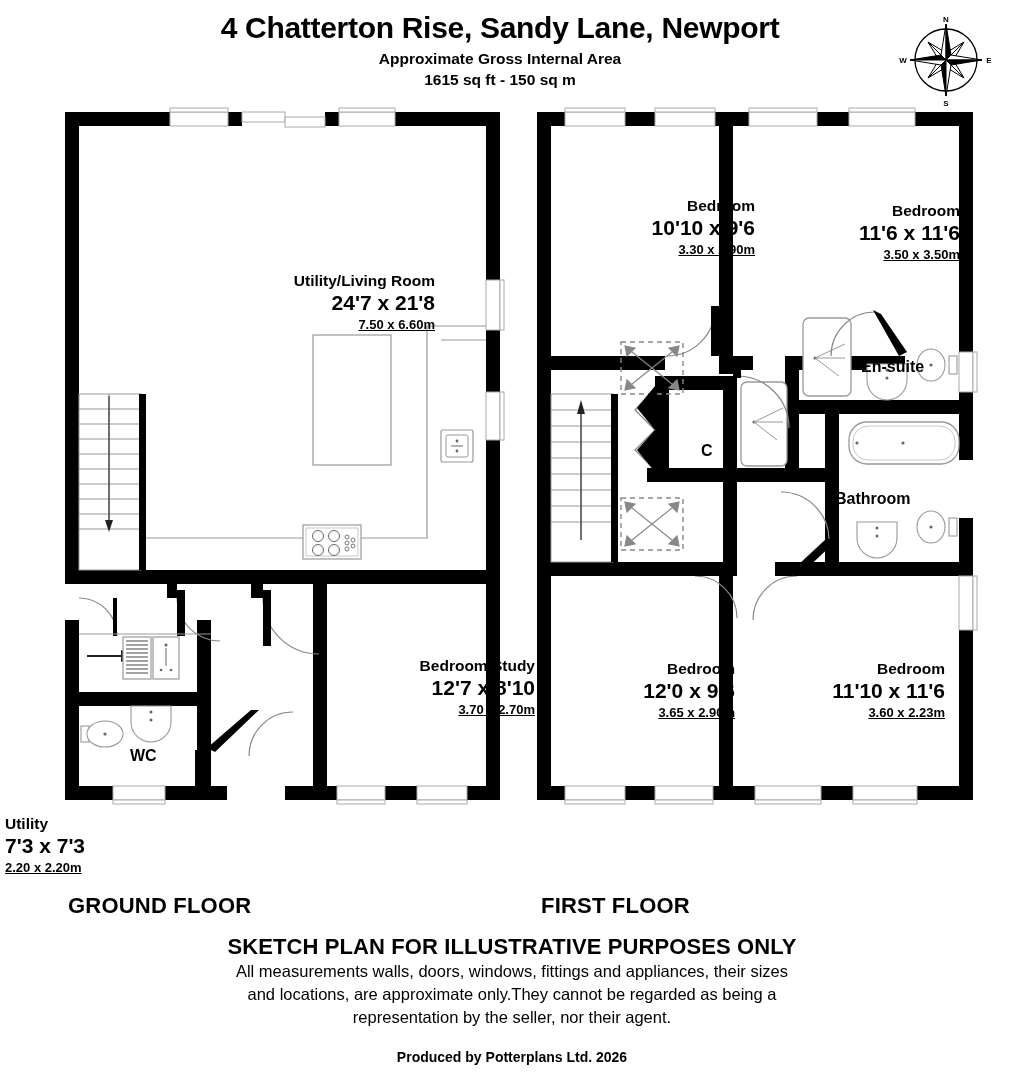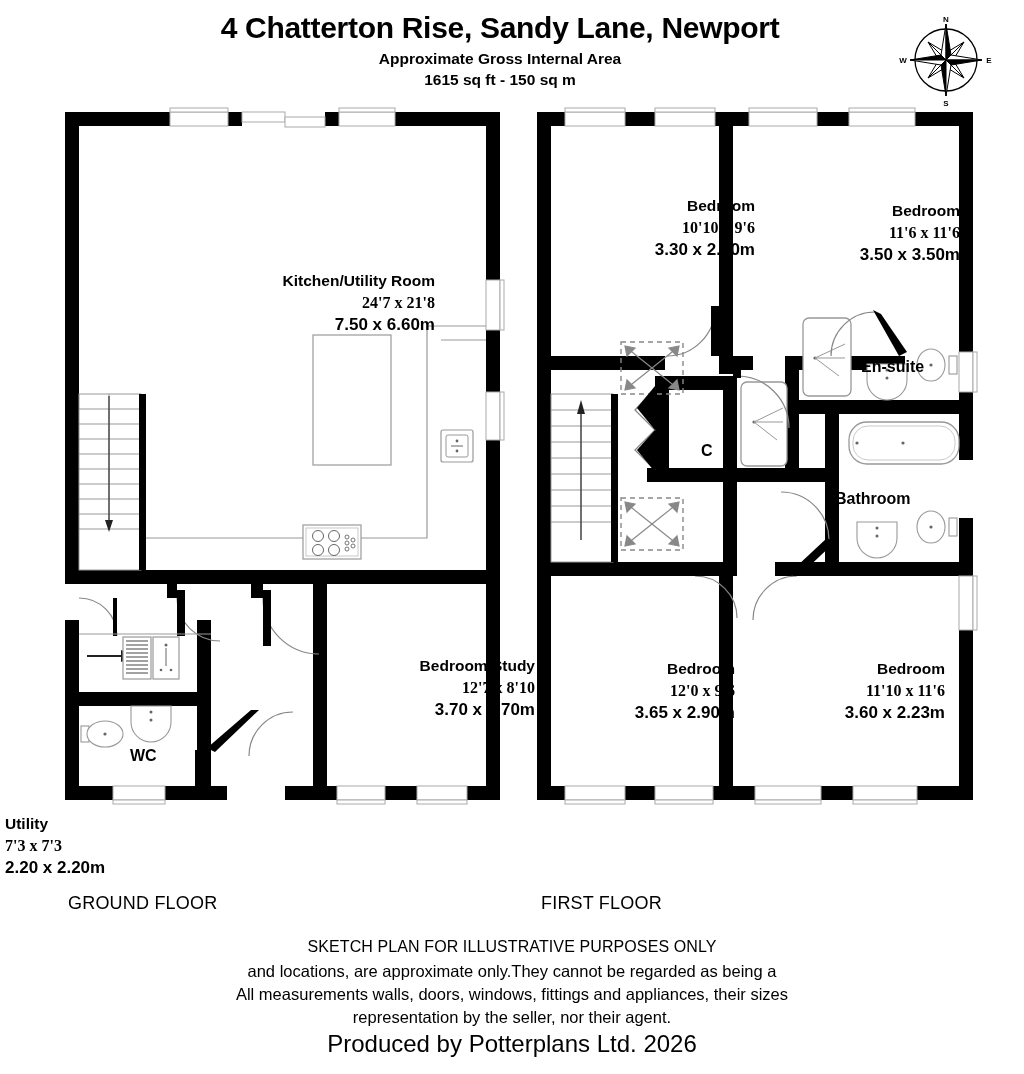--- a/index.html
+++ b/index.html
@@ -70,62 +70,62 @@
   
   .room-label {
     position: absolute;
     text-align: right;
     font-weight: bold;
     line-height: 22px;
     white-space: nowrap;
     pointer-events: none;
   }
   .room-label .rname { font-size: 15.5px; display:block; }
-  .room-label .rimp  { font-size: 16px; display:block;font-family:Liberation Serif, serif; }
-  .room-label .rmet  { font-size: 17px; display:block; }
+  .room-label .rimp  { font-size: 21px; display:block; }
+  .room-label .rmet  { font-size: 13px; display:block;text-decoration:underline; }
 
   .tag-label {
     position: absolute;
     font-weight: bold;
     font-size: 16px;
     white-space: nowrap;
   }
 
   
   .floor-caption {
     position: absolute;
-    font-size: 18px;
-    font-weight: normal;
+    font-size: 22px;
+    font-weight: bold;
     letter-spacing: 0.2px;
   }
   #ground-caption { left: 68px;  top: 893px; }
   #first-caption  { left: 541px; top: 893px; }
 
   
   #footer {
     position: absolute;
     left: 0; top: 934px;
     width: 1024px;
     text-align: center;
   }
   #disclaimer-heading {
-    font-size: 16px;
-    font-weight: normal;
+    font-size: 22px;
+    font-weight: bold;
     letter-spacing: 0.1px;
     line-height: 26px;
   }
   .disclaimer-line {
     font-size: 16.5px;
     line-height: 23px;
   }
   #producer {
-    font-size: 24px;
-    font-weight: normal;
+    font-size: 14px;
+    font-weight: bold;
     line-height: 26px;
-    margin-top: 2px;
+    margin-top: 15px;
   }
 </style>
 </head>
 <body>
 
 <div id="header">
   <div id="plan-title">4 Chatterton Rise, Sandy Lane, Newport</div>
   <div id="area-label">Approximate Gross Internal Area</div>
   <div id="area-value">1615 sq ft - 150 sq m</div>
 </div>
@@ -337,21 +337,21 @@
       <circle cx="50" cy="634" r="1.6" fill="#666666"></circle>
     </g>
     <g>
       <path d="M76 606 L 116 606 L 116 622 A 20 20 0 0 1 76 622 Z" fill="#ffffff" stroke="#999999" stroke-width="1.1"></path>
       <circle cx="96" cy="612" r="1.5" fill="#666666"></circle>
       <circle cx="96" cy="620" r="1.5" fill="#666666"></circle>
     </g>
   </svg>
 
   <div class="room-label" style="left:80px; top:170px; width:300px;">
-    <span class="rname">Kitchen/Utility Room</span>
+    <span class="rname">Utility/Living Room</span>
     <span class="rimp">24'7 x 21'8</span>
     <span class="rmet">7.50 x 6.60m</span>
   </div>
 
   <div class="room-label" style="left:250px; top:555px; width:230px;">
     <span class="rname">Bedroom/Study</span>
     <span class="rimp">12'7 x 8'10</span>
     <span class="rmet">3.70 x 2.70m</span>
   </div>
 
@@ -621,17 +621,17 @@
   <div class="tag-label" style="left:336px; top:258px;">En-suite</div>
   <div class="tag-label" style="left:310px; top:390px;">Bathroom</div>
   <div class="tag-label" style="left:176px; top:342px;">C</div>
 </div>
 
 <div class="floor-caption" id="ground-caption">GROUND FLOOR</div>
 <div class="floor-caption" id="first-caption">FIRST FLOOR</div>
 
 <div id="footer">
   <div id="disclaimer-heading">SKETCH PLAN FOR ILLUSTRATIVE PURPOSES ONLY</div>
+  <div class="disclaimer-line">All measurements walls, doors, windows, fittings and appliances, their sizes</div>
   <div class="disclaimer-line">and locations, are approximate only.They cannot be regarded as being a</div>
-  <div class="disclaimer-line">All measurements walls, doors, windows, fittings and appliances, their sizes</div>
   <div class="disclaimer-line">representation by the seller, nor their agent.</div>
   <div id="producer">Produced by Potterplans Ltd. 2026</div>
 </div>
 
 </body></html>

